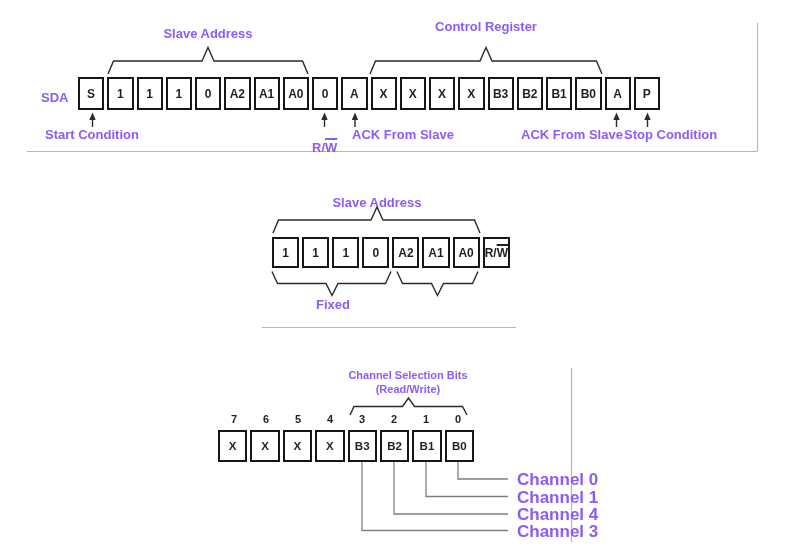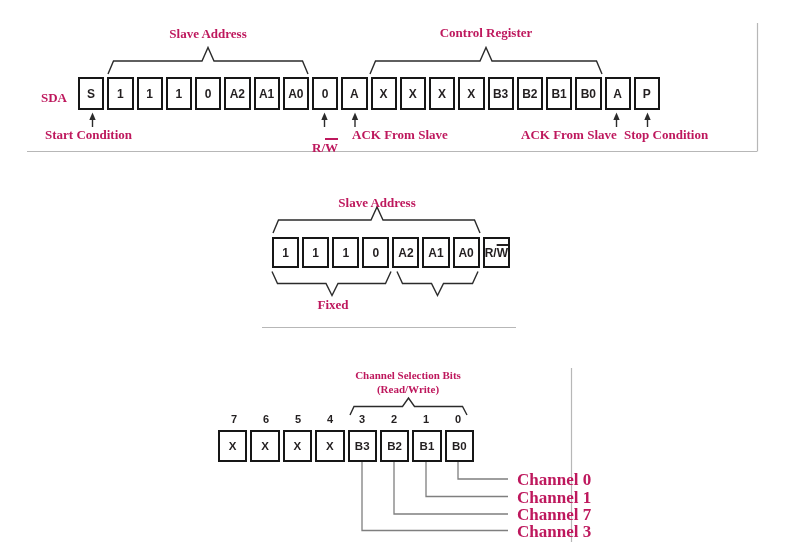--- a/index.html
+++ b/index.html
@@ -2,21 +2,21 @@
 <html><head>
 <meta charset="utf-8">
 <style>
   html,body{margin:0;padding:0;background:#ffffff;}
   .stage{
     position:relative;width:800px;height:555px;background:#ffffff;
     font-family:"Liberation Sans","DejaVu Sans",sans-serif;
     color:#231f20;overflow:hidden;
   }
   .overlay{position:absolute;left:0;top:0;width:800px;height:555px;z-index:1;}
-  .lbl{position:absolute;z-index:2;font-weight:bold;white-space:nowrap;color:#be185d;font-family:Liberation Serif, serif;}
+  .lbl{position:absolute;z-index:2;font-weight:bold;white-space:nowrap;color:#8b5cf6;}
   .ctr{transform:translateX(-50%);}
   .f13{font-size:13px;line-height:14px;}
   .f11{font-size:11px;line-height:12px;}
   .f115{font-size:17px;line-height:13px;}
   .row{position:absolute;z-index:2;display:flex;gap:3px;}
   .bit{
     flex:1;background:#ffffff;border:2px solid #161616;
     display:flex;align-items:center;justify-content:center;
     font-weight:bold;color:#231f20;
   }
@@ -75,21 +75,21 @@
 
     <g stroke="#7f7f7f" stroke-width="1.3" fill="none">
       <path d="M458,462 L458,479 L508,479"></path>
       <path d="M426,462 L426,496.5 L508,496.5"></path>
       <path d="M394,462 L394,514 L508,514"></path>
       <path d="M362,462 L362,530.5 L508,530.5"></path>
     </g>
   </svg>
 
   <div class="lbl f13 ctr" style="left:208px;top:27px;">Slave Address</div>
-  <div class="lbl f13 ctr" style="left:486px;top:26px;text-align:right;">Control Register</div>
+  <div class="lbl f13 ctr" style="left:486px;top:20px;text-align:right;">Control Register</div>
 
   <div class="lbl f13" style="left:41px;top:91px;">SDA</div>
 
   <div class="row row1" style="left:78px;top:77px;width:582px;height:33px;">
     <div class="bit">S</div>
     <div class="bit">1</div>
     <div class="bit">1</div>
     <div class="bit">1</div>
     <div class="bit">0</div>
     <div class="bit">A2</div>
@@ -153,16 +153,16 @@
     <div class="bit">X</div>
     <div class="bit">X</div>
     <div class="bit">B3</div>
     <div class="bit">B2</div>
     <div class="bit">B1</div>
     <div class="bit">B0</div>
   </div>
 
   <div class="lbl f115" style="left:517px;top:473px;">Channel 0</div>
   <div class="lbl f115" style="left:517px;top:491px;">Channel 1</div>
-  <div class="lbl f115" style="left:517px;top:508px;">Channel 7</div>
+  <div class="lbl f115" style="left:517px;top:508px;">Channel 4</div>
   <div class="lbl f115" style="left:517px;top:525px;">Channel 3</div>
 
 </div>
 
 </body></html>

